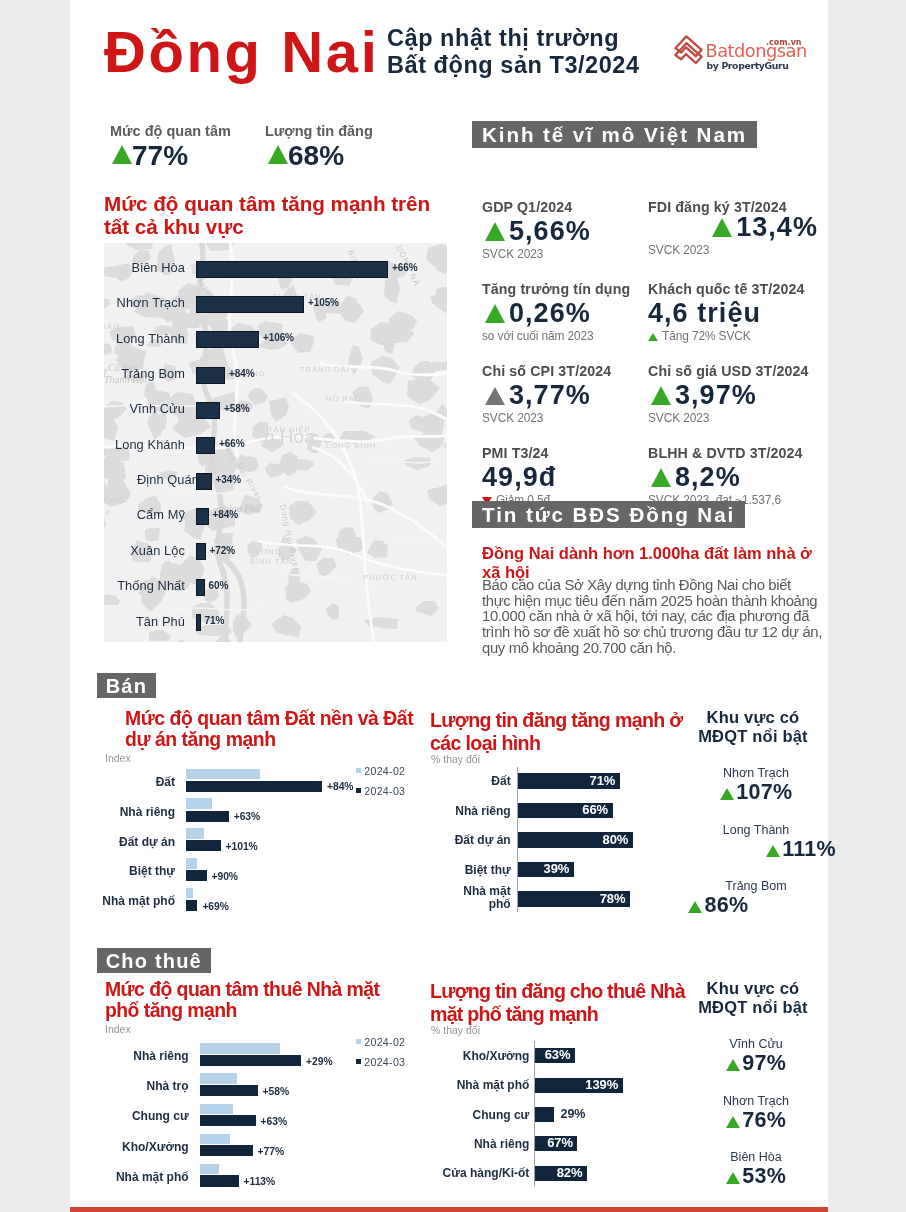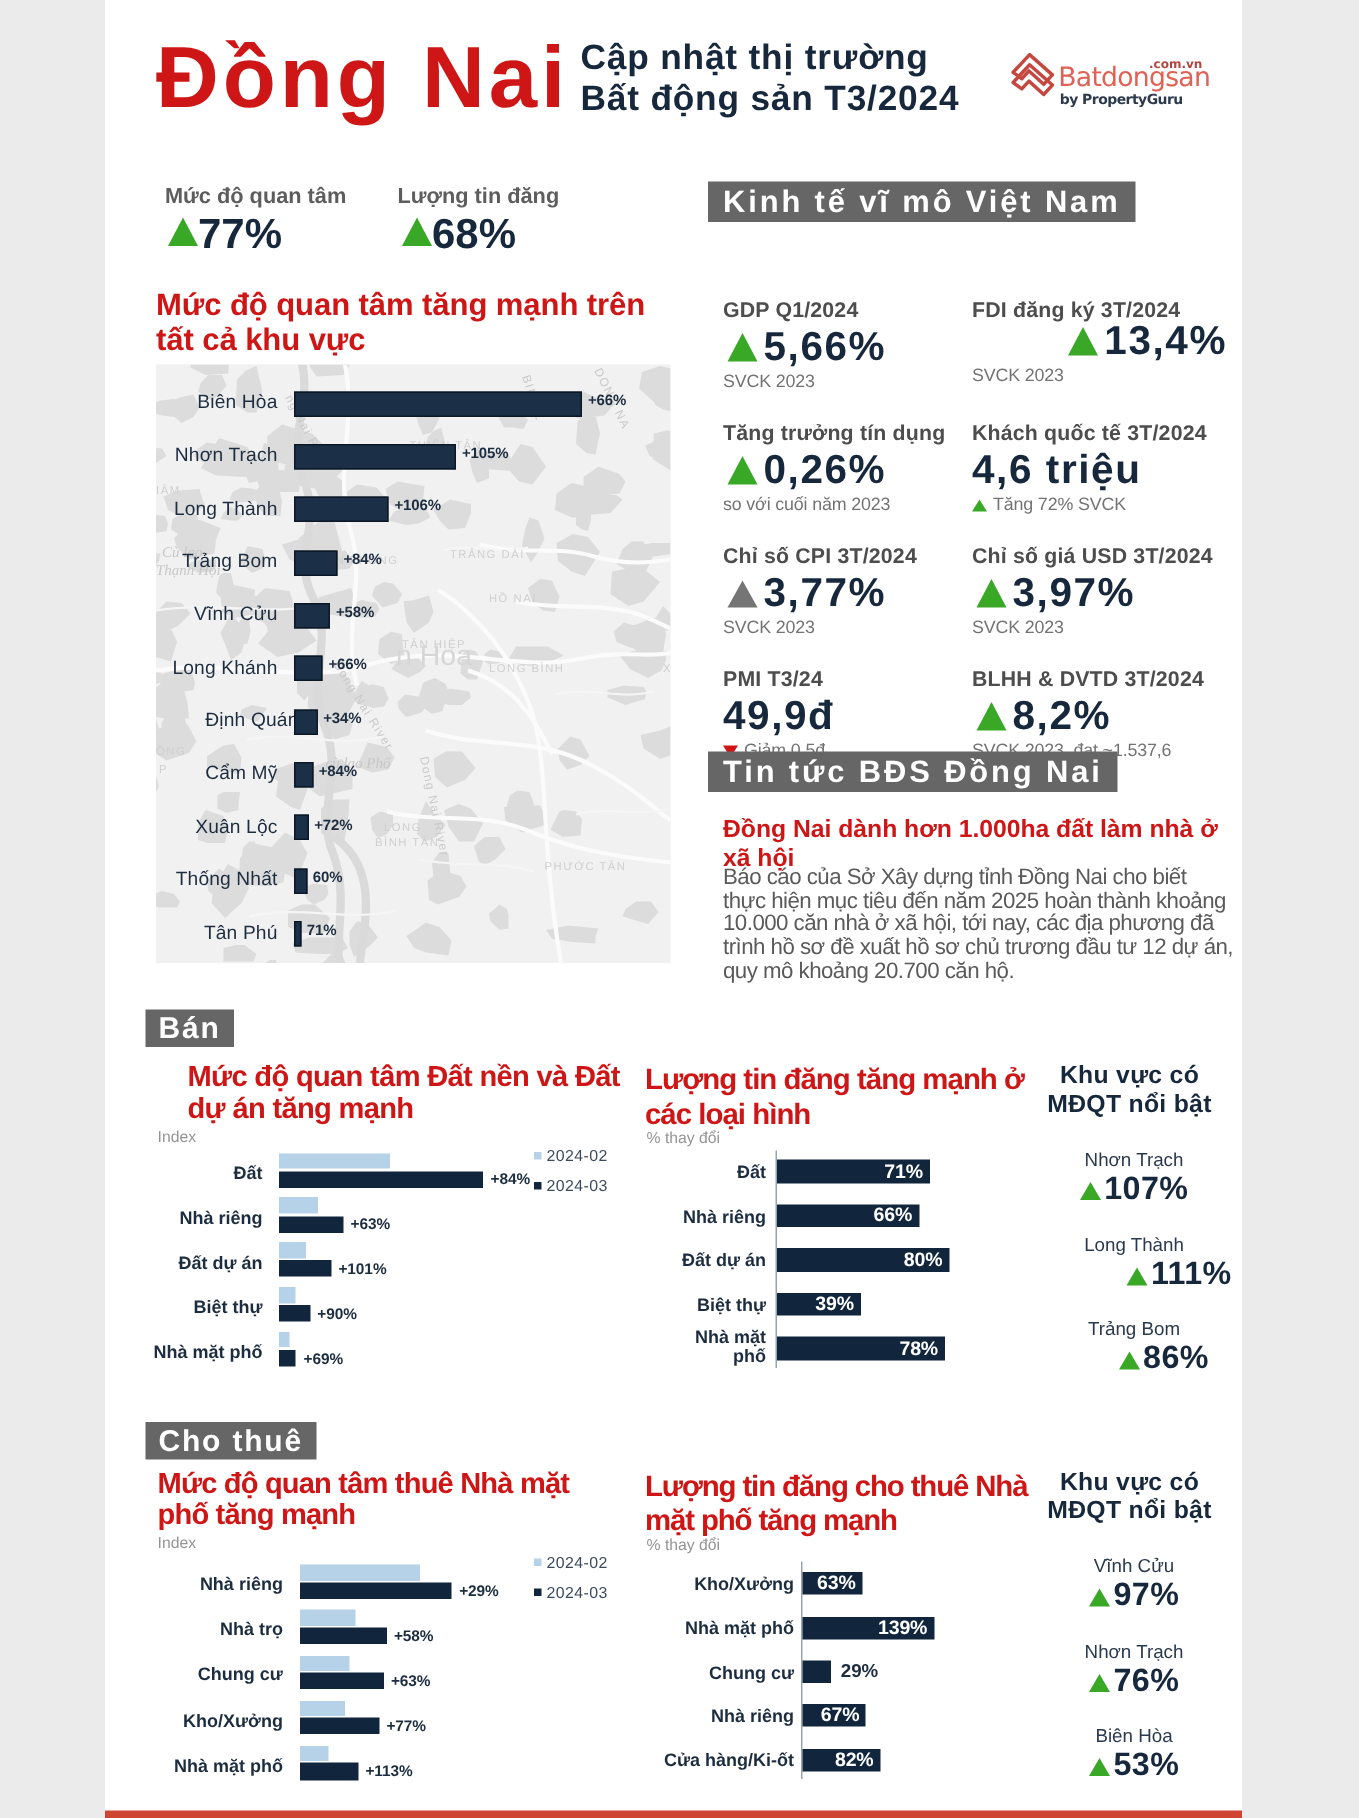--- a/index.html
+++ b/index.html
@@ -350,23 +350,23 @@
     </div>
 
   <div class="abs kv-title" style="left:615px;top:708px;width:136px;">
     <div>Khu vực có</div>
     <div>MĐQT nổi bật</div>
   </div>
   <div class="abs" id="ban-right-list" style="left:0;top:0;">
       <div class="kv-name" style="left: 618px; top: 766px; width: 136px;">Nhơn Trạch</div>
       <div style="position: absolute; left: 618px; top: 783px; width: 136px; text-align: center;"><span class="tri tri-up" style="margin-right: 2.5px; position: relative; top: -3px; border-left-width: 7.5px; border-right-width: 7.5px; border-bottom-width: 12px;"></span><span class="kv-val">107%</span></div>
       <div class="kv-name" style="left: 618px; top: 822.6px; width: 136px;">Long Thành</div>
-      <div style="position: absolute; left: 648px; top: 839.6px; width: 136px; text-align: center;"><span class="tri tri-up" style="margin-right: 2.5px; position: relative; top: -3px; border-left-width: 7.5px; border-right-width: 7.5px; border-bottom-width: 12px;"></span><span class="kv-val">111%</span></div>
+      <div style="position: absolute; left: 630px; top: 839.6px; width: 136px; text-align: right;"><span class="tri tri-up" style="margin-right: 2.5px; position: relative; top: -3px; border-left-width: 7.5px; border-right-width: 7.5px; border-bottom-width: 12px;"></span><span class="kv-val">111%</span></div>
       <div class="kv-name" style="left: 618px; top: 879.2px; width: 136px;">Trảng Bom</div>
-      <div style="position: absolute; left: 600px; top: 896.2px; width: 136px; text-align: right;"><span class="tri tri-up" style="margin-right: 2.5px; position: relative; top: -3px; border-left-width: 7.5px; border-right-width: 7.5px; border-bottom-width: 12px;"></span><span class="kv-val">86%</span></div>
+      <div style="position: absolute; left: 618px; top: 896.2px; width: 136px; text-align: left;"><span class="tri tri-up" style="margin-right: 2.5px; position: relative; top: -3px; border-left-width: 7.5px; border-right-width: 7.5px; border-bottom-width: 12px;"></span><span class="kv-val">86%</span></div>
     </div>
 
   <div class="abs gbadge" style="left:26.7px;top:947.5px;padding:5px 9px 4.2px 9px;font-size:20px;line-height:16px;letter-spacing:1.2px;">Cho thuê</div>
 
   <div class="abs red-title" style="left:35px;top:979px;font-size:19.4px;line-height:21.4px;letter-spacing:-0.55px;">
     <div>Mức độ quan tâm thuê Nhà mặt</div>
     <div>phố tăng mạnh</div>
   </div>
   <div class="abs axisnote" style="left:35px;top:1023px;">Index</div>
   <div class="abs" id="thue-left-chart" style="left:0;top:0;">

